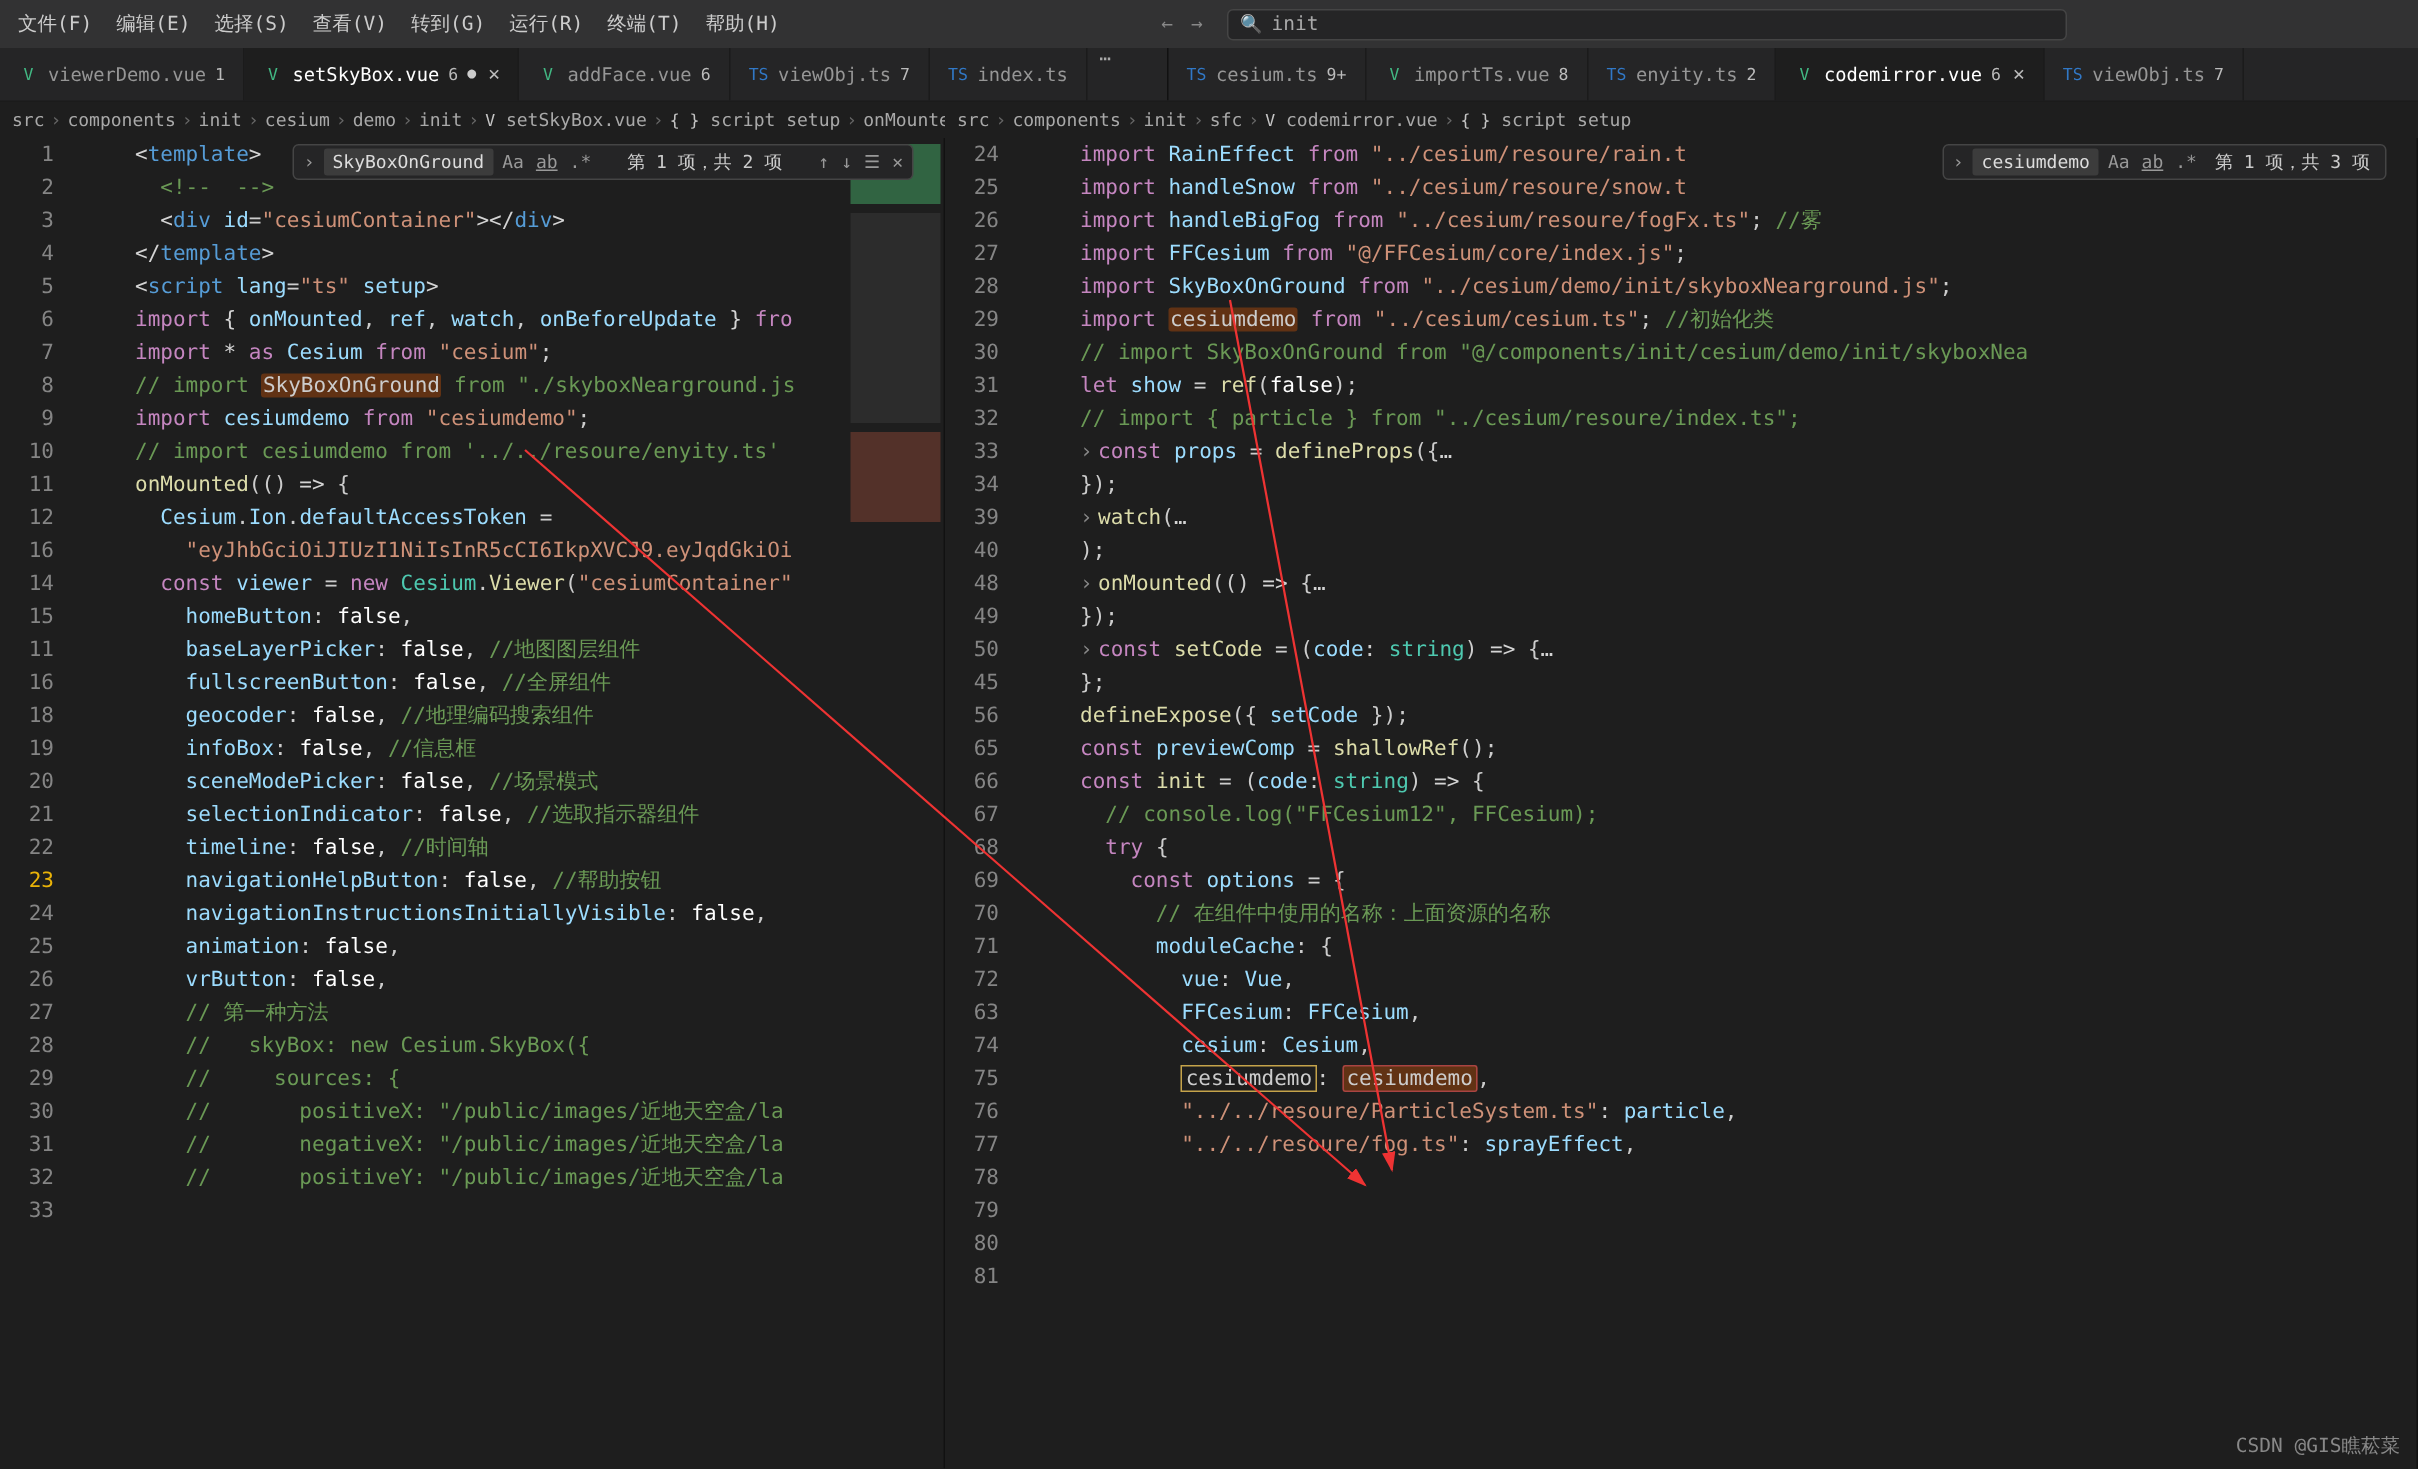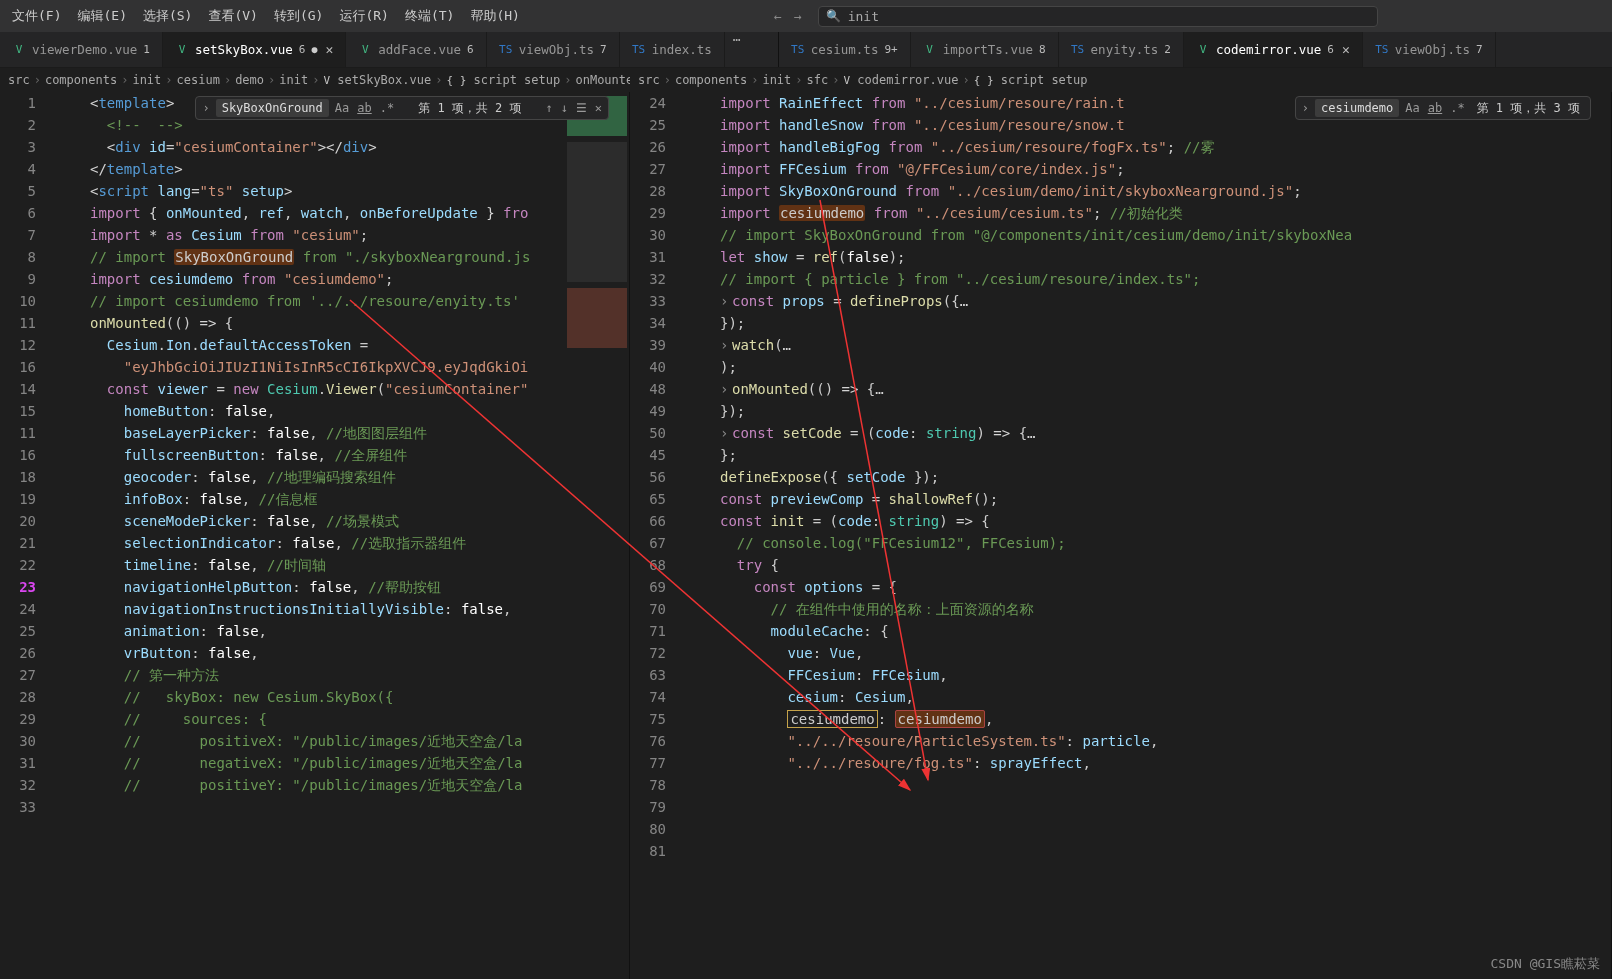--- a/index.html
+++ b/index.html
@@ -20,21 +20,21 @@
 .breadcrumb { height:24px; display:flex; align-items:center; gap:4px; padding:0 8px; background:#1e1e1e; color:#a9a9a9; font-size:12px; overflow:hidden; white-space:nowrap; }
 .breadcrumb .sep { color:#666; }
 .breadcrumb .ico { color:#c5c5c5; font-size:11px; }
 .maineditors { display:flex; height:calc(100% - 32px - 36px - 24px); }
 .editor { position:relative; flex:1; overflow:hidden; border-right:1px solid #111; }
 .findbar { position:absolute; top:4px; right:20px; background:#252526; border:1px solid #454545; display:flex; align-items:center; padding:2px 4px; gap:4px; font-size:12px; z-index:5; border-radius:4px; }
 .findbar .chip { background:#3c3c3c; padding:2px 6px; color:#ddd; border-radius:2px; }
 .findbar .fico { color:#999; padding:0 2px; cursor:pointer; }
 .code { display:flex; height:100%; font-family:Consolas,monospace; font-size:14px; line-height:22px; }
 .gutter { width:50px; text-align:right; padding-right:14px; color:#858585; user-select:none; }
-.gutter .hl { color:#d946ef;font-weight:bold; }
+.gutter .hl { color:#eab308; }
 .lines { flex:1; white-space:pre; overflow:hidden; position:relative;margin-left:40px; }
 .minimap { width:64px; background:#1e1e1e; position:relative; }
 .minimap .blk { position:absolute; left:2px; right:2px; background:#3a3a3a; opacity:.5; }
 
 .kw{color:#c586c0;} .id{color:#9cdcfe;} .fn{color:#dcdcaa;} .ty{color:#4ec9b0;} .st{color:#ce9178;} .cm{color:#6a9955;} .op{color:#d4d4d4;} .tg{color:#569cd6;} .at{color:#9cdcfe;}
 .bool{color:#ffffff;} .pun{color:#d4d4d4;}
 .hlword{ background:#613214; border-radius:2px; padding:0 1px; }
 .hlbox{ border:1px solid #c5a34a; padding:0 2px; }
 .hlbox2{ border:1px solid #a94442; padding:0 2px; }
 .fold { color:#888; display:inline-block; width:12px; }

